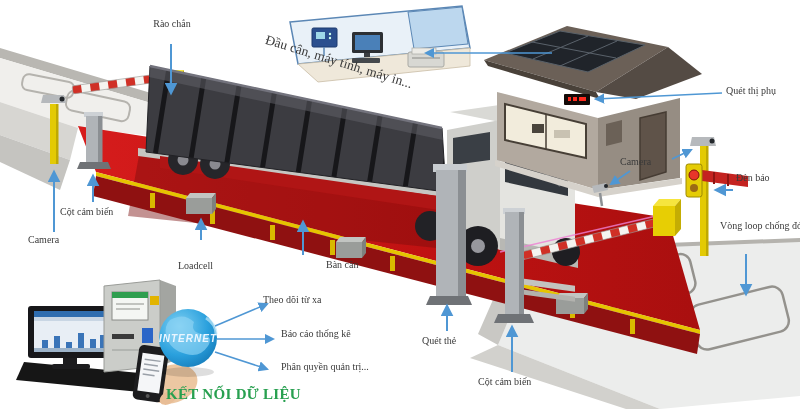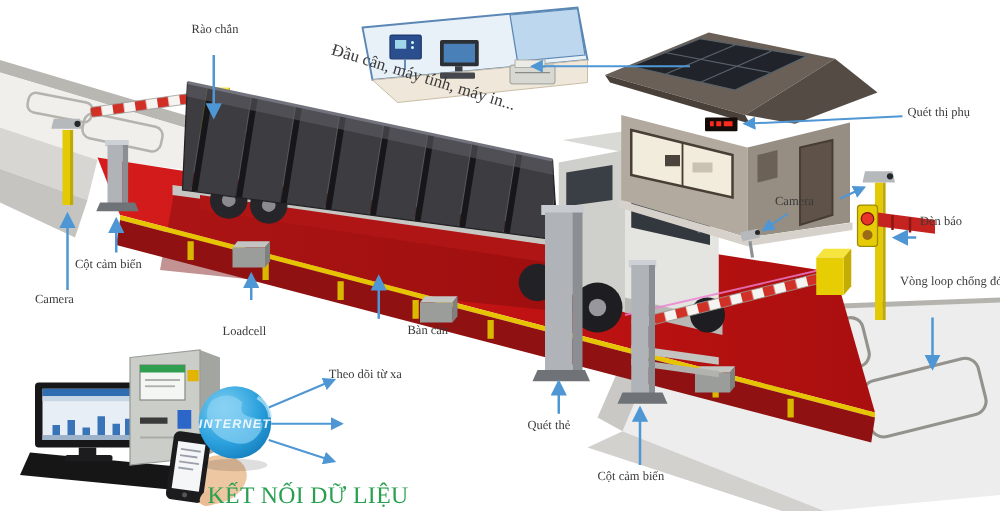--- a/index.html
+++ b/index.html
@@ -9,21 +9,21 @@
   }
   html,body{margin:0;padding:0;background:#ffffff;}
   .scene{position:relative;width:800px;height:409px;background:#ffffff;overflow:hidden;
          font-family:"Liberation Serif","DejaVu Serif",serif;}
   .scene svg{position:absolute;left:0;top:0;}
   .lbl{position:absolute;color:var(--label-text);font-size:10px;line-height:1.15;
        white-space:nowrap;font-family:"Liberation Serif","DejaVu Serif",serif;}
   .lbl.center{text-align:center;}
   .lbl.wrap{white-space:normal;}
   .lbl.rot{transform:rotate(17deg);transform-origin:left top;font-size:13.5px;}
-  .lbl.green{color:var(--data-link-green);font-weight:normal;font-size:19px;letter-spacing:.3px;}
+  .lbl.green{color:var(--data-link-green);font-weight:bold;font-size:15px;letter-spacing:.3px;}
   .arrowline{stroke:var(--arrow);stroke-width:2;fill:none;}
   .arrowline.thin{stroke-width:1.6;}
 </style>
 </head>
 <body>
 
 <div class="scene">
 
 <svg width="800" height="409" viewBox="0 0 800 409">
   <defs>
@@ -347,15 +347,17 @@
 <div class="lbl" style="left:620px;top:156px;">Camera</div>
 <div class="lbl" style="left:736px;top:172px;">Đèn báo</div>
 <div class="lbl center wrap" style="left:720px;top:220px;width:92px;">Vòng loop chống đóng</div>
 <div class="lbl" style="left:28px;top:234px;">Camera</div>
 <div class="lbl" style="left:60px;top:206px;">Cột cảm biến</div>
 <div class="lbl" style="left:178px;top:260px;">Loadcell</div>
 <div class="lbl" style="left:280px;top:259px;margin-left:46px;">Bàn cân</div>
 <div class="lbl" style="left:422px;top:335px;font-family:Liberation Serif, serif;">Quét thẻ</div>
 <div class="lbl" style="left:478px;top:376px;">Cột cảm biến</div>
 <div class="lbl" style="left:263px;top:294px;">Theo dõi từ xa</div>
+<div class="lbl" style="left:281px;top:328px;">Báo cáo thống kê</div>
+<div class="lbl" style="left:281px;top:361px;">Phân quyền quản trị...</div>
 <div class="lbl green" style="left:166px;top:386px;">KẾT NỐI DỮ LIỆU</div>
 
 </div>
 
 </body></html>

